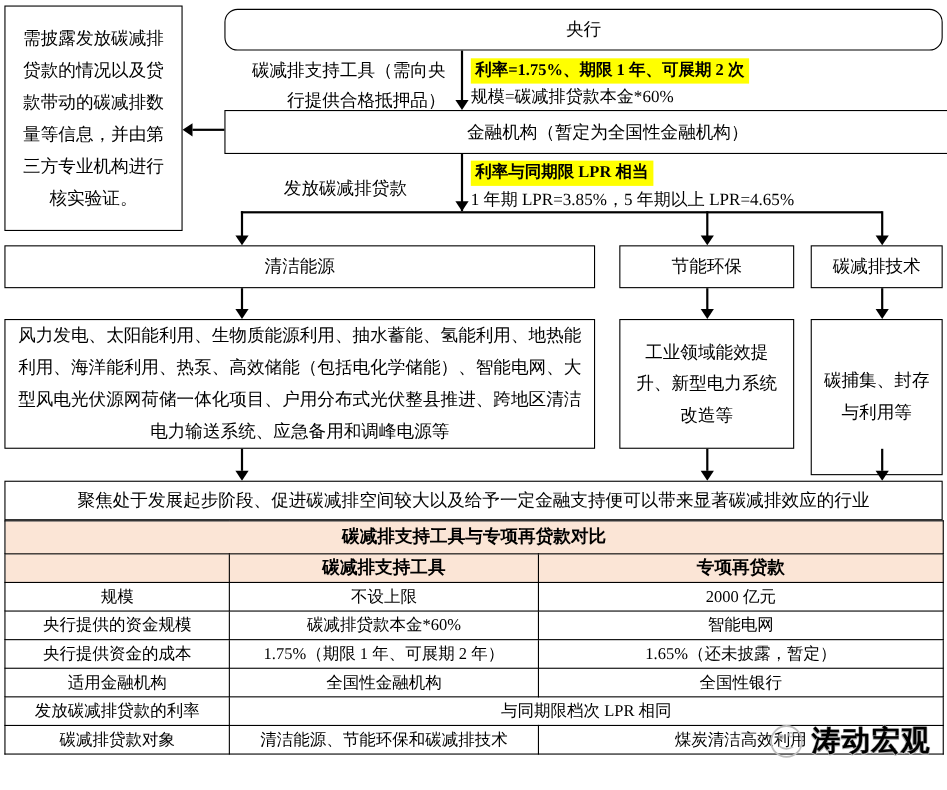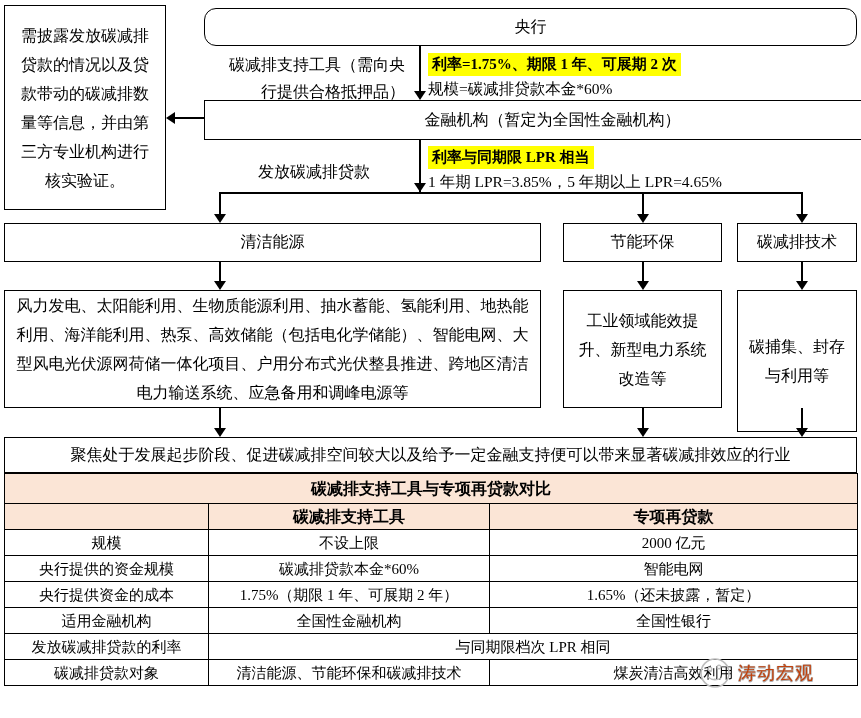--- a/index.html
+++ b/index.html
@@ -21,22 +21,22 @@
   .plain{position:absolute;font-size:15.5px;line-height:20px;white-space:nowrap;}
   .fs16{font-size:16px;}
   #cmp-table{position:absolute;left:4px;top:473px;width:853px;border-collapse:collapse;
              table-layout:fixed;font-size:15px;}
   #cmp-table td{border:1.5px solid #000;text-align:center;vertical-align:middle;
                 padding:1px 4px;box-sizing:border-box;height:26px;line-height:20px;}
   #cmp-table td.hdr{background:var(--peach);font-weight:bold;font-size:16px;}
   #cmp-table td.title-cell{background:var(--peach);font-weight:bold;font-size:16px;height:30px;}
   #watermark{position:absolute;left:698px;top:656px;display:flex;align-items:center;
              gap:6px;color:#c3c3c3;pointer-events:none;}
-  #watermark .wm-text{font-size:18px;font-weight:normal;letter-spacing:1px;
-                      color:#c2410c;text-shadow:0 0 1px #b0b0b0,0.5px 0.5px 0 #b0b0b0,
+  #watermark .wm-text{font-size:26px;font-weight:bold;letter-spacing:1px;
+                      color:#000000;text-shadow:0 0 1px #b0b0b0,0.5px 0.5px 0 #b0b0b0,
                       -0.5px -0.5px 0 #b0b0b0,0.5px -0.5px 0 #b0b0b0,-0.5px 0.5px 0 #b0b0b0;}
 </style>
 </head>
 <body>
 
 <div id="stage">
 
   <div class="box" style="left:4px;top:5px;width:162px;height:205px;padding:4px 12px;">
     <span class="fs16" style="line-height:29px;">需披露发放碳减排贷款的情况以及贷款带动的碳减排数量等信息，并由第三方专业机构进行核实验证。</span>
   </div>

